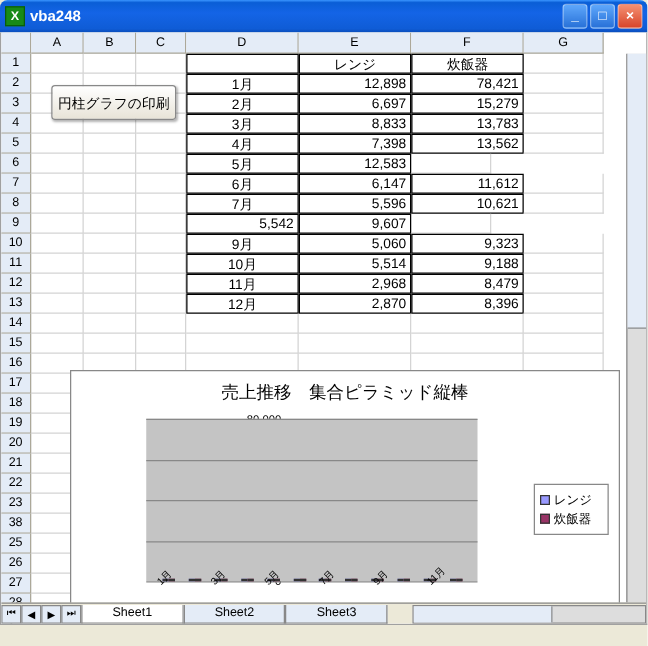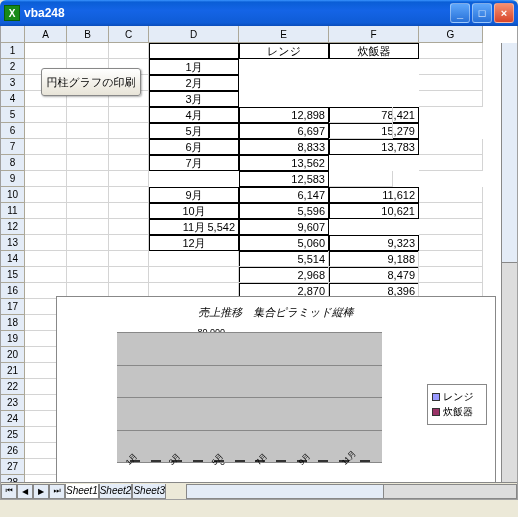--- a/index.html
+++ b/index.html
@@ -20,46 +20,46 @@
   .row .hdr, .ch { background: #e4ecf7; border-right: 1px solid #aca899; border-bottom: 1px solid #aca899; display: flex; align-items: center; justify-content: center; font-size: 10px; }
   .row .hdr { width: 24px; }
   .colhead { display: flex; height: 17px; }
   .colhead .corner { width: 24px; background: #e4ecf7; border-right: 1px solid #aca899; border-bottom: 1px solid #aca899; }
   .ch { height: 17px; }
   .cA { width: 42px; } .cB { width: 42px; } .cC { width: 40px; } .cD { width: 90px; } .cE { width: 90px; } .cF { width: 90px; } .cG { width: 64px; }
   .cell { border-right: 1px solid #d4d4d4; border-bottom: 1px solid #d4d4d4; height: 16px; display: flex; align-items: center; padding: 0 3px; font-size: 11px; }
   
   .tblcell { border: 1px solid #000 !important; }
   .tblcell.c { justify-content: center; }
-  .tblcell.r { justify-content: flex-end; margin-top: 48px; }
+  .tblcell.r { justify-content: flex-end; }
   
   .printbtn { position: absolute; left: 40px; top: 42px; width: 100px; height: 28px; background: linear-gradient(#fff,#e8e4d8); border: 1px solid #888; border-radius: 3px; display: flex; align-items: center; justify-content: center; font-size: 11px; box-shadow: 1px 1px 2px rgba(0,0,0,.3); }
   
   .chartbox { position: absolute; left: 55px; top: 270px; width: 440px; height: 195px; background: #fff; border: 1px solid #888; }
-  .chart-title { text-align: center; font-size: 11px; padding: 8px 0 4px; font-style: italic; }
+  .chart-title { text-align: center; font-size: 14px; padding: 8px 0 4px; }
   .chart-body { position: relative; height: 160px; }
   .plot { position: absolute; left: 60px; top: 8px; width: 265px; height: 130px; background: #c4c4c4; }
   .plotback { position: absolute; left: 0; top: 0; width: 100%; height: 100%; }
   .gridline { position: absolute; left: 0; width: 100%; height: 1px; background: #888; }
   .ylabel { position: absolute; font-size: 9px; right: 270px; width: 50px; text-align: right; }
   .xlabels { position: absolute; left: 62px; top: 140px; width: 260px; display: flex; }
   .xlabels span { flex: 1; font-size: 8px; transform: rotate(-45deg); transform-origin: left top; white-space: nowrap; padding-left: 6px; }
   .legend { position: absolute; right: 8px; top: 60px; width: 60px; border: 1px solid #888; padding: 4px; font-size: 10px; background: white; }
   .legend div { display: flex; align-items: center; gap: 3px; margin: 1px 0; }
   .lgbox { width: 8px; height: 8px; border: 1px solid #333; }
   
   .bars { position: absolute; left: 8px; bottom: 0; width: 250px; height: 100%; display: flex; align-items: flex-end; }
   .barpair { flex: 1; display: flex; align-items: flex-end; justify-content: center; gap: 0px; }
   .bar { width: 5px; }
   .bar.s1 { background: #9999ff; border: 1px solid #333; }
   .bar.s2 { background: #993366; border: 1px solid #333; }
   
   .tabstrip { height: 17px; background: #ece9d8; border-top: 1px solid #888; display: flex; align-items: center; position: absolute; bottom: 0; left: 0; right: 0; }
   .navbtn { width: 16px; height: 15px; border: 1px solid #888; background: #e4ecf7; display: flex; align-items: center; justify-content: center; font-size: 8px; }
-  .shtab { padding: 0 0; height: 15px; background: white; border: 1px solid #888; border-top: none; font-size: 10px; display: flex; align-items: center; font-style: italic; }
+  .shtab { padding: 0 24px; height: 15px; background: white; border: 1px solid #888; border-top: none; font-size: 10px; display: flex; align-items: center; }
   .shtab.inactive { background: #e4ecf7; }
   .tabscroll { flex: 1; height: 15px; background: #ddd; border: 1px solid #888; margin-left: 20px; position: relative; }
   .tabscroll .thumb { position: absolute; left: 0; top: 0; bottom: 0; width: 60%; background: #e4ecf7; border-right: 1px solid #888; }
   
   .vscroll { position: absolute; right: 0; top: 17px; bottom: 17px; width: 16px; background: #ddd; border-left: 1px solid #888; }
   .vscroll .vthumb { position: absolute; top: 0; left: 0; right: 0; height: 50%; background: #e4ecf7; border-bottom: 1px solid #888; }
 </style>
 </head>
 <body>
 
@@ -125,20 +125,21 @@
           <div class="cell cE tblcell r">8,833</div>
           <div class="cell cF tblcell r">13,783</div>
           <div class="cell cG"></div>
         </div>
         <div class="row">
           <div class="hdr">5</div>
           <div class="cell cA"></div>
           <div class="cell cB"></div>
           <div class="cell cC"></div>
           <div class="cell cD tblcell c">4月</div>
+          <div class="cell cE tblcell r">7,398</div>
           <div class="cell cF tblcell r">13,562</div>
           <div class="cell cG"></div>
         </div>
         <div class="row">
           <div class="hdr">6</div>
           <div class="cell cA"></div>
           <div class="cell cB"></div>
           <div class="cell cC"></div>
           <div class="cell cD tblcell c">5月</div>
           <div class="cell cF tblcell r">12,583</div>
@@ -307,21 +308,21 @@
           <div class="hdr">23</div>
           <div class="cell cA"></div>
           <div class="cell cB"></div>
           <div class="cell cC"></div>
           <div class="cell cD"></div>
           <div class="cell cE"></div>
           <div class="cell cF"></div>
           <div class="cell cG"></div>
         </div>
         <div class="row">
-          <div class="hdr">24</div>
+          <div class="hdr">38</div>
           <div class="cell cA"></div>
           <div class="cell cB"></div>
           <div class="cell cC"></div>
           <div class="cell cD"></div>
           <div class="cell cE"></div>
           <div class="cell cF"></div>
           <div class="cell cG"></div>
         </div>
         <div class="row">
           <div class="hdr">25</div>

